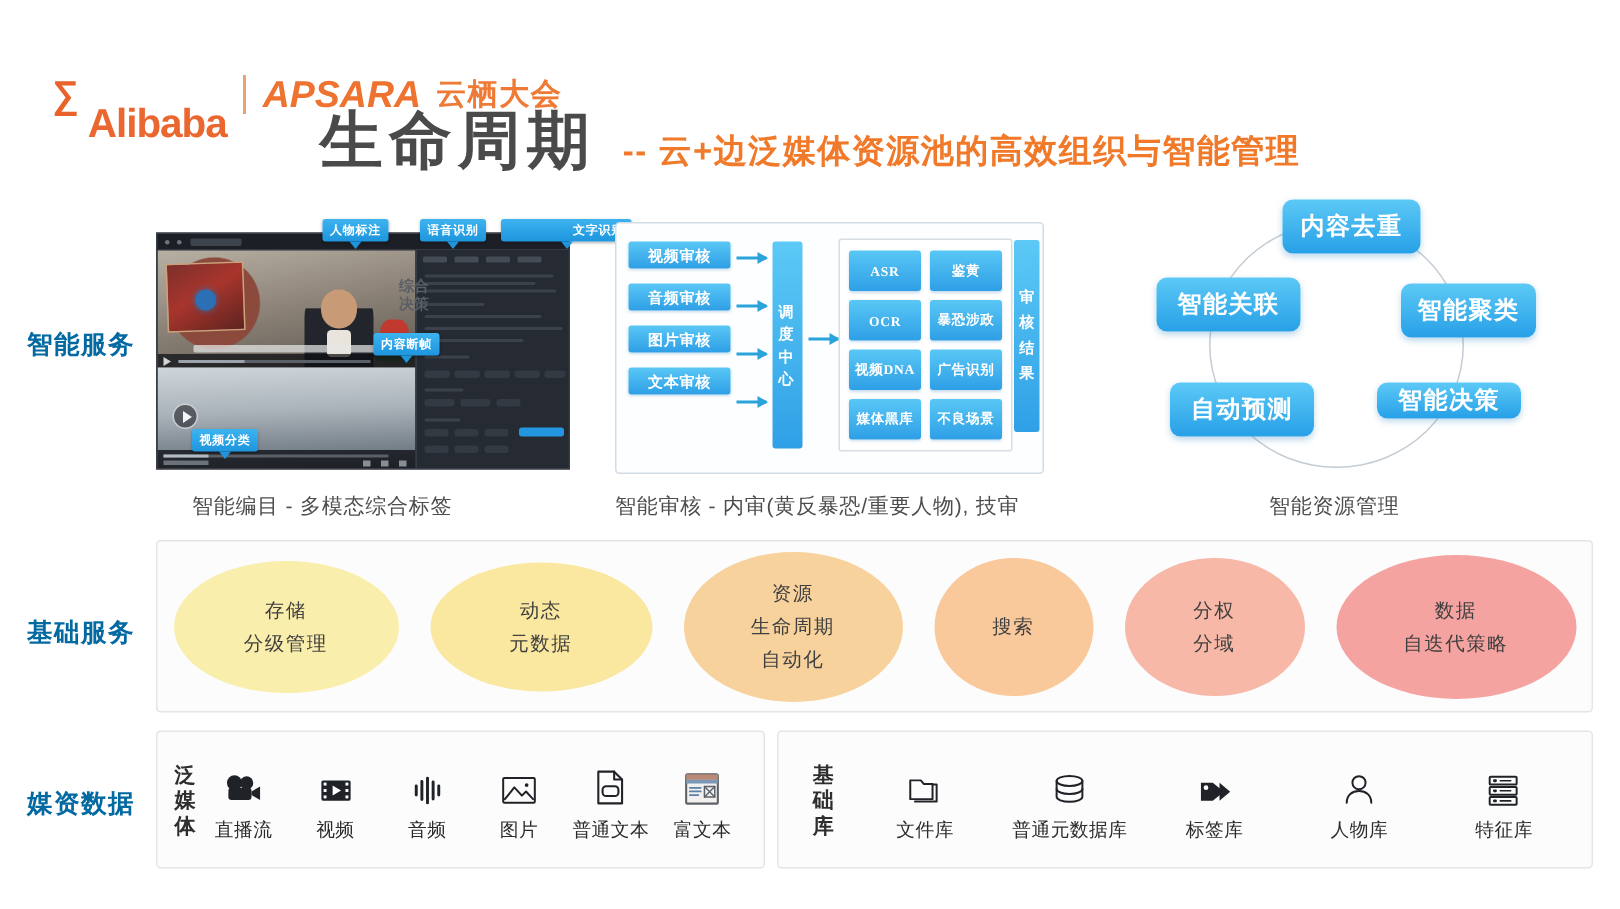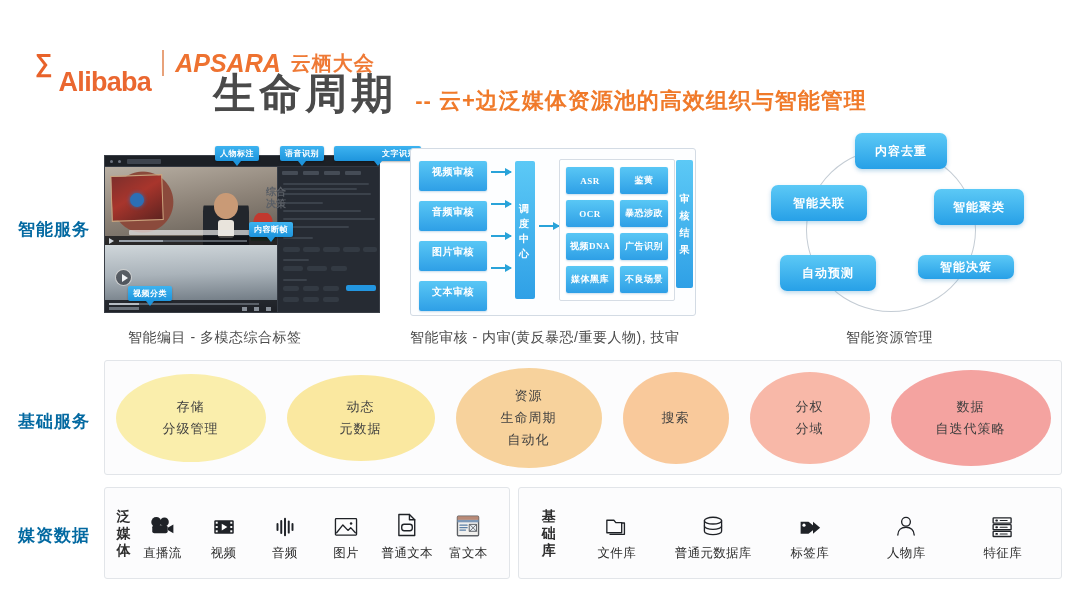--- a/index.html
+++ b/index.html
@@ -168,21 +168,21 @@
     position:absolute; left: 410px; top: 148px; width: 286px; height: 168px;
     border: 1px solid #d3dbe4; border-radius: 3px; background: #fdfeff;
   }
   .src-col{ position:absolute; left: 8px; top: 12px; width: 68px; }
   .bluebox{
     background: linear-gradient(180deg, #59c7f5 0%, #2e9fe6 100%);
     color: #ffffff; font-size: 10px; font-weight: bold;
     text-align: center; border-radius: 2px; letter-spacing: .5px;
     box-shadow: 0 1px 2px rgba(40,120,180,.25);
   }
-  .src-col .bluebox{ height: 30px; line-height: 22px; margin-bottom: 10px; }
+  .src-col .bluebox{ height: 18px; line-height: 22px; margin-bottom: 10px; }
   .arrow{
     position:absolute; width: 20px; height: 2px; background:#29a3d9;
   }
   .arrow:after{
     content:""; position:absolute; right:-1px; top:-3px;
     border-left: 7px solid #29a3d9; border-top: 4px solid transparent; border-bottom: 4px solid transparent;
   }
   .center-bar{
     position:absolute; left: 104px; top: 12px; width: 20px; height: 138px;
     background: linear-gradient(180deg,#5cc9f6,#2fa0e6);
@@ -214,21 +214,21 @@
   .arrow-mid{ position:absolute; left: 128px; top: 76px; }
 
   
   .circlepanel{ position:absolute; left: 742px; top: 130px; width: 300px; height: 190px; }
   .ring{
     position:absolute; left: 64px; top: 18px; width: 170px; height: 164px;
     border: 1px solid #c4ccd4; border-radius: 50%;
   }
   .cbox{
     position:absolute; background: linear-gradient(180deg,#5cc9f6 0%, #27a0e7 100%);
-    color:#fff; font-size:12px; font-weight:bold; letter-spacing:1px;
+    color:#fff; font-size:16px; font-weight:bold; letter-spacing:1px;
     border-radius:7px; display:flex; align-items:center; justify-content:center;
     box-shadow: 0 2px 4px rgba(40,130,190,.3);
   }
   #c-dedupe  { left: 113px; top: 3px;   width: 92px; height: 36px; }
   #c-cluster { left: 192px; top: 59px;  width: 90px; height: 36px; }
   #c-decide  { left: 176px; top: 125px; width: 96px; height: 24px; }
   #c-predict { left: 38px;  top: 125px; width: 96px; height: 36px; }
   #c-relate  { left: 29px;  top: 55px;  width: 96px; height: 36px; }
 
   

